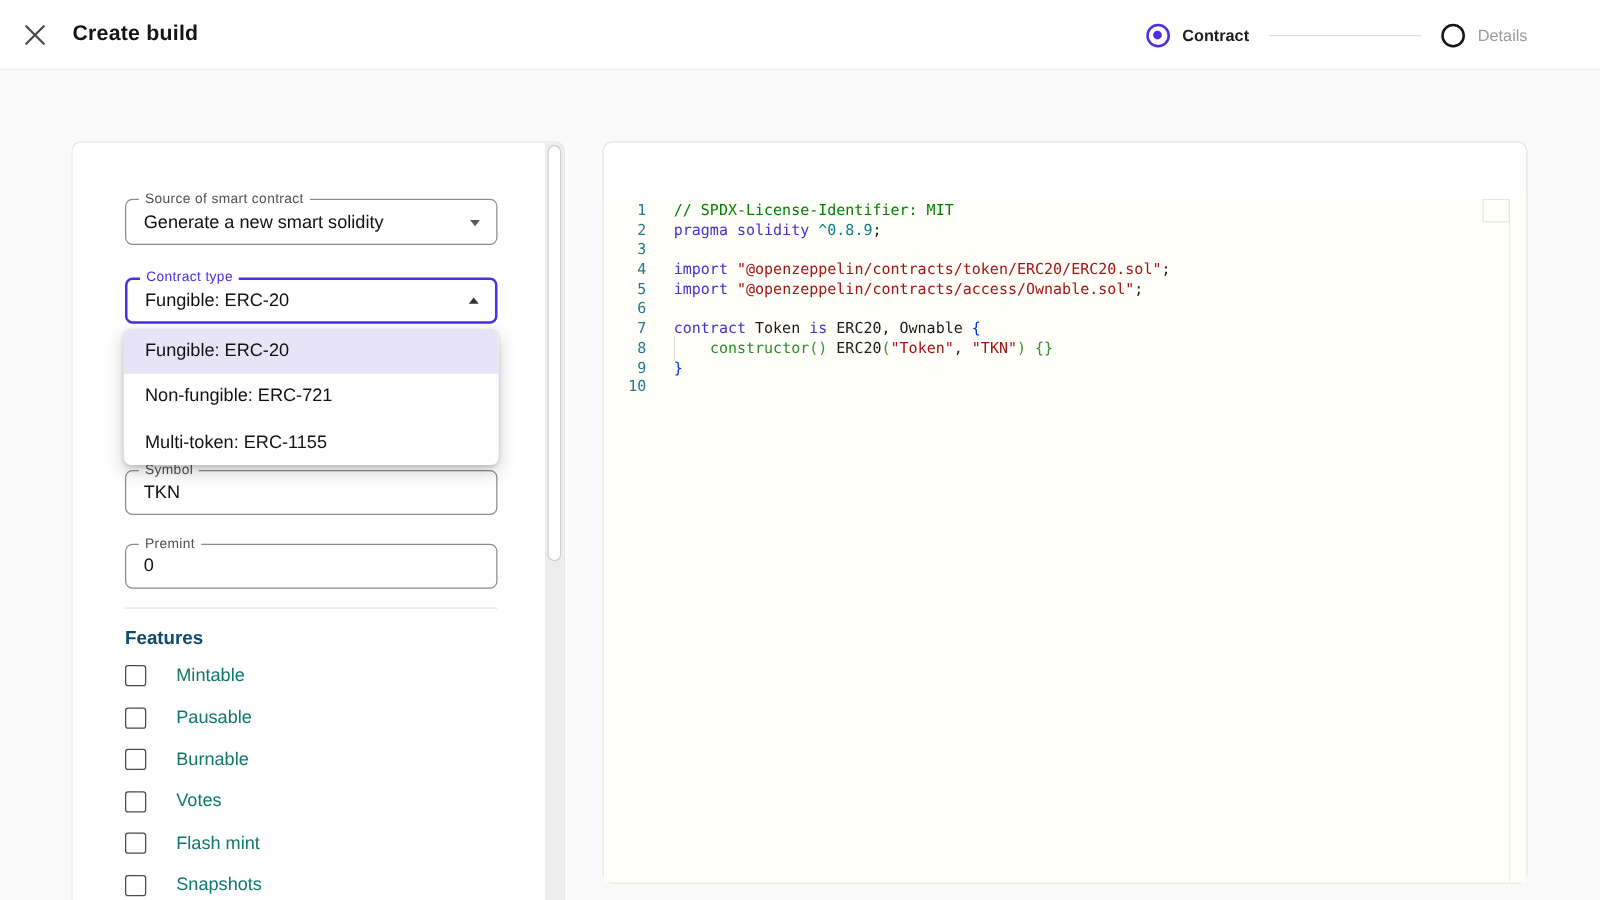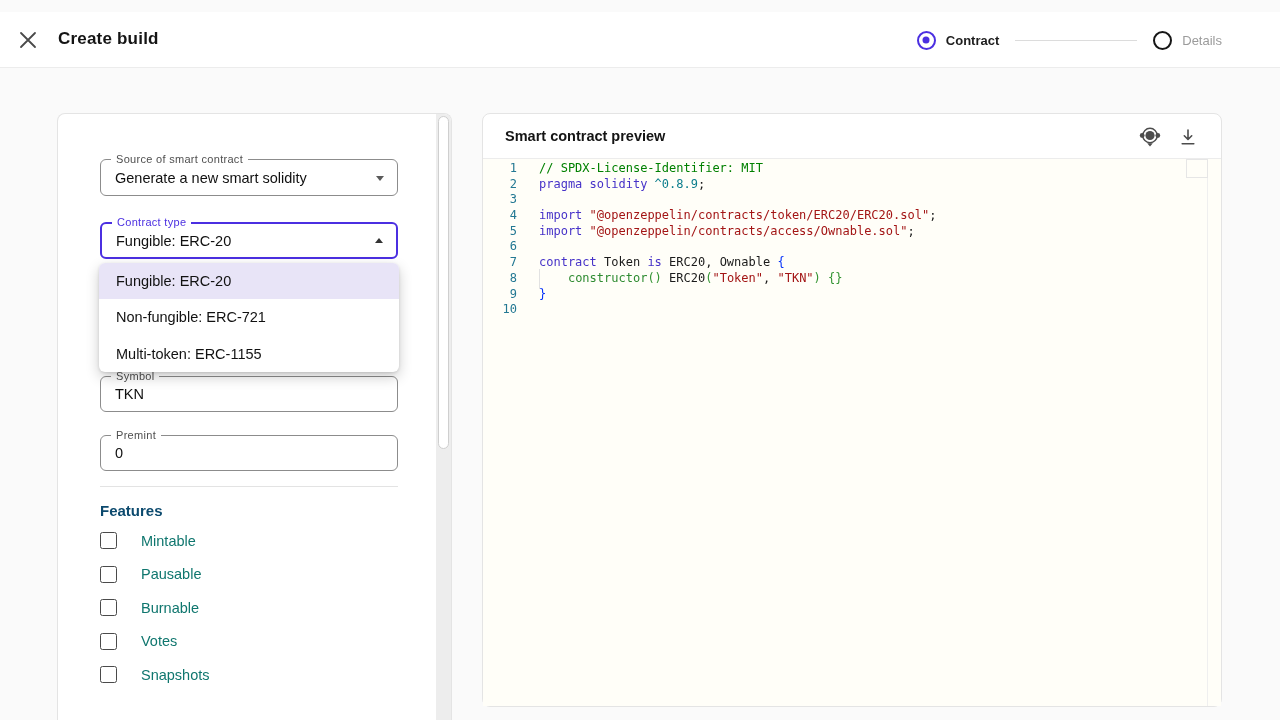--- a/index.html
+++ b/index.html
@@ -1,21 +1,21 @@
 <!DOCTYPE html>
 <html style="--primary: #4b2fe1; --selected-bg: #e8e4f7;"><head>
 <meta charset="utf-8">
 <style>
   * { margin:0; padding:0; box-sizing:border-box; }
   html,body { background:#fafafa; }
   body { font-family:"Liberation Sans", sans-serif; color:#1a1a1a; }
   #screen { position:relative; width:1280px; height:720px; overflow:hidden; background:#fafafa; }
 
   
-  .topbar { position:absolute; left:0; top:12px; width:1280px; height:56px; background:#fff;
+  .topbar { position:absolute; left:0; top:0; width:1280px; height:56px; background:#fff;
             border-bottom:1px solid #ececec; display:flex; align-items:center; }
   .close-btn { position:absolute; left:18px; top:18px; width:20px; height:20px; cursor:pointer; }
   .page-title { position:absolute; left:58px; top:17px; font-size:17px; font-weight:700; color:#141414; letter-spacing:.2px; }
 
   .stepper { position:absolute; right:58px; top:0; height:56px; display:flex; align-items:center; }
   .step-circle { width:19px; height:19px; border-radius:50%; border:2px solid var(--primary); position:relative; flex:none; }
   .step-circle.active::after { content:''; position:absolute; left:50%; top:50%; width:7px; height:7px;
             border-radius:50%; background:var(--primary); transform:translate(-50%,-50%); }
   .step-circle.inactive { border-color:#161616; }
   .step-label { font-size:13px; font-weight:600; color:#1d1d1d; margin-left:10px; }
@@ -144,50 +144,34 @@
         <div class="feature-row">
           <span class="checkbox"></span>
           <span class="feature-label">Burnable</span>
         </div>
         <div class="feature-row">
           <span class="checkbox"></span>
           <span class="feature-label">Votes</span>
         </div>
         <div class="feature-row">
           <span class="checkbox"></span>
+          <span class="feature-label">Flash mint</span>
+        </div>
+        <div class="feature-row">
+          <span class="checkbox"></span>
           <span class="feature-label">Snapshots</span>
         </div>
       </div>
 
     <div class="scroll-track">
       <div class="scroll-thumb"></div>
     </div>
   </div>
 
   <div class="card right-card">
-    <div class="preview-header">
-      <div class="preview-title">Smart contract preview</div>
-      <div class="header-icons">
-        <div class="icon-btn">
-          <svg width="22" height="22" viewBox="0 0 22 22">
-            <circle cx="11" cy="9.5" r="7.2" fill="none" stroke="#4c4c4c" stroke-width="1.4"></circle>
-            <circle cx="11" cy="9.5" r="4.6" fill="#4c4c4c"></circle>
-            <circle cx="3.2" cy="9.5" r="2.4" fill="#4c4c4c"></circle>
-            <circle cx="18.8" cy="9.5" r="2.4" fill="#4c4c4c"></circle>
-            <path d="M8.2 17.2 L13.8 17.2 L11 20.6 Z" fill="#4c4c4c"></path>
-          </svg>
-        </div>
-        <div class="icon-btn">
-          <svg width="20" height="20" viewBox="0 0 20 20">
-            <path d="M10 3 L10 12.2 M6.3 8.8 L10 12.5 L13.7 8.8" fill="none" stroke="#4c4c4c" stroke-width="1.6" stroke-linecap="round" stroke-linejoin="round"></path>
-            <path d="M4.2 16.8 L15.8 16.8" stroke="#4c4c4c" stroke-width="1.6" stroke-linecap="round"></path>
-          </svg>
-        </div>
-      </div>
-    </div>
     <div class="code-area">
       <div>
           <div class="code-line">
             <span class="ln">1</span>
             <span class="lt"><span style="color: rgb(0, 128, 0);">// SPDX-License-Identifier: MIT</span></span>
           </div>
           <div class="code-line">
             <span class="ln">2</span>
             <span class="lt"><span style="color: rgb(70, 50, 200);">pragma solidity</span><span style="color: rgb(27, 27, 27);"> </span><span style="color: rgb(11, 125, 140);">^0.8.9</span><span style="color: rgb(27, 27, 27);">;</span></span>
           </div>

